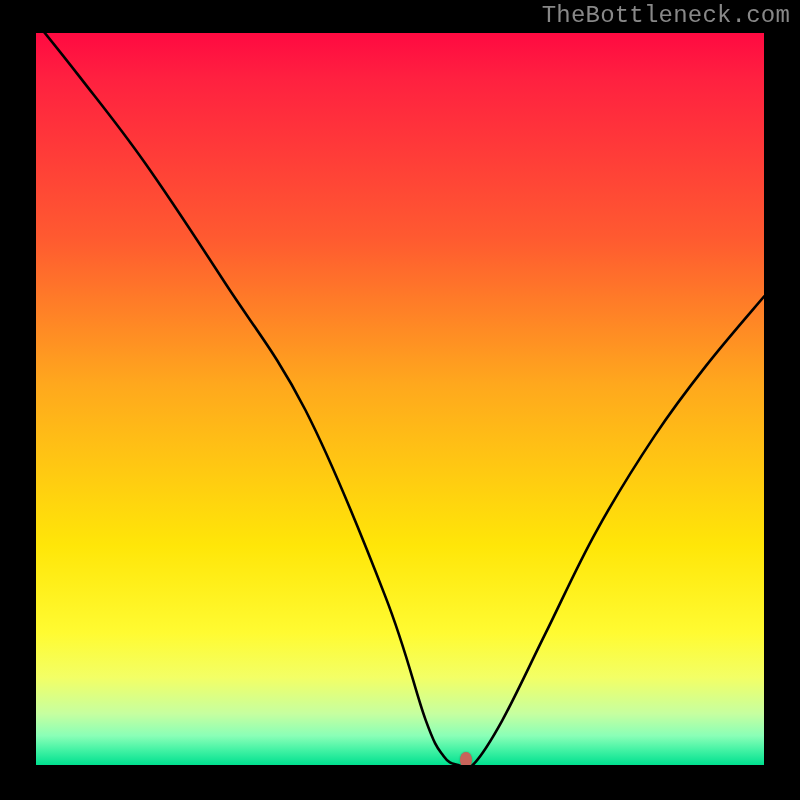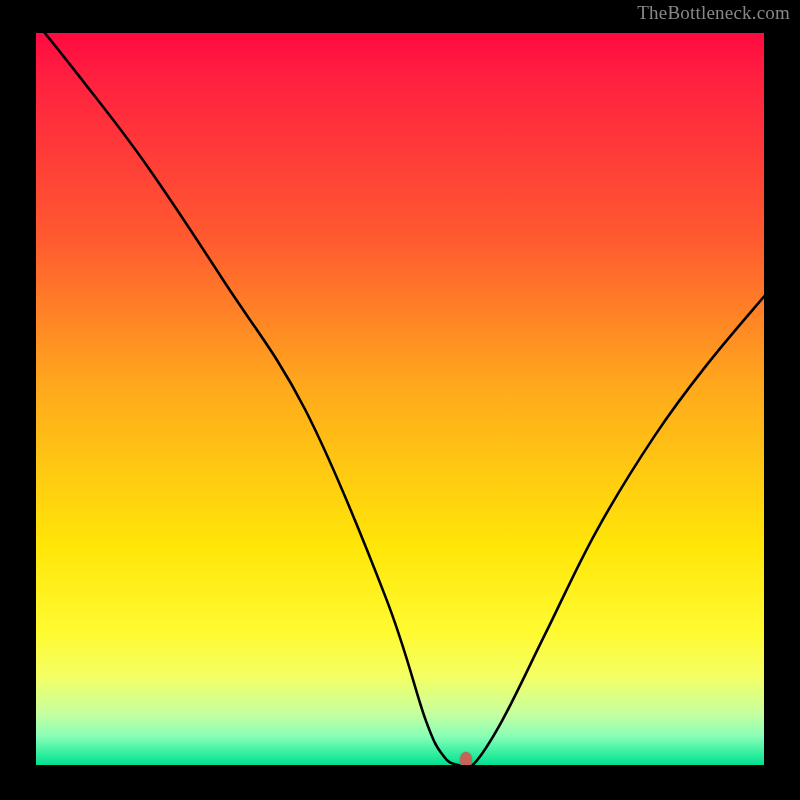--- a/index.html
+++ b/index.html
@@ -14,22 +14,22 @@
     position: relative;
     width: 800px;
     height: 800px;
     background: #000;
   }
   .watermark {
     position: absolute;
     top: 2px;
     right: 10px;
     color: #888;
-    font-family: Liberation Serif, serif;
-    font-size: 19px;
+    font-family: Liberation Mono, monospace;
+    font-size: 24px;
     font-weight: 500;
     letter-spacing: 0.2px;
     z-index: 10;
   }
   .plot-area {
     position: absolute;
     left: 36px;
     top: 33px;
     width: 728px;
     height: 732px;

